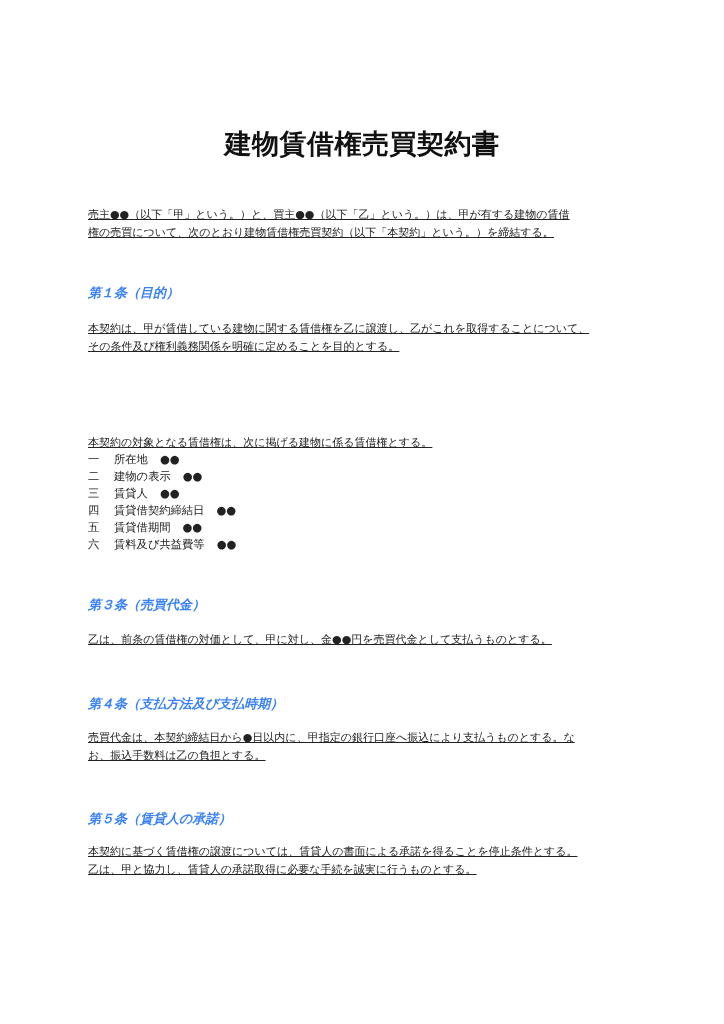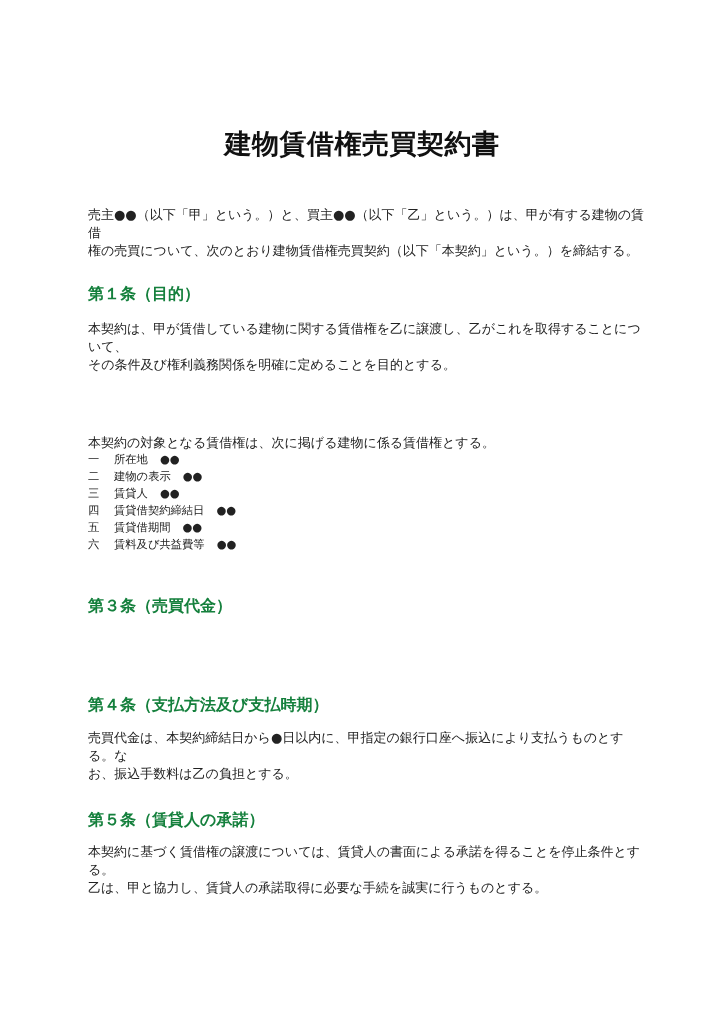--- a/index.html
+++ b/index.html
@@ -30,31 +30,33 @@
     text-align: center;
     font-size: 27px;
     font-weight: bold;
     letter-spacing: 0.5px;
     color: #111;
   }
   .para {
     position: absolute;
     left: 88px;
     width: 560px;
-    font-size: 13px;
+    font-size: 11px;
     line-height: 18px;
     color: #222;
     white-space: pre-line;
+    text-decoration: underline;
   }
   .heading {
     position: absolute;
     left: 88px;
-    font-size: 16px;
+    font-size: 13px;
     font-weight: bold;
-    color: #15803d;
+    color: #3b82f6;
+    font-style: italic;
   }
   .list {
     position: absolute;
     left: 88px;
     font-size: 11.3px;
     line-height: 17px;
     color: #222;
   }
   .list-item {
     display: flex;
@@ -107,20 +109,21 @@
       <span class="list-value">●●</span>
     </div>
     <div class="list-item">
       <span class="list-num">六</span>
       <span class="list-label">賃料及び共益費等</span>
       <span class="list-value">●●</span>
     </div>
   </div>
 
   <div class="heading" style="top:580px;text-align:center;">第３条（売買代金）</div>
+  <div class="para" style="top:615px;">乙は、前条の賃借権の対価として、甲に対し、金●●円を売買代金として支払うものとする。</div>
 
   <div class="heading" style="top:679px;">第４条（支払方法及び支払時期）</div>
   <div class="para" style="top:713px;">売買代金は、本契約締結日から●日以内に、甲指定の銀行口座へ振込により支払うものとする。な
 お、振込手数料は乙の負担とする。</div>
 
   <div class="heading" style="top:794px;">第５条（賃貸人の承諾）</div>
   <div class="para" style="top:827px;">本契約に基づく賃借権の譲渡については、賃貸人の書面による承諾を得ることを停止条件とする。
 乙は、甲と協力し、賃貸人の承諾取得に必要な手続を誠実に行うものとする。</div>
 
 

